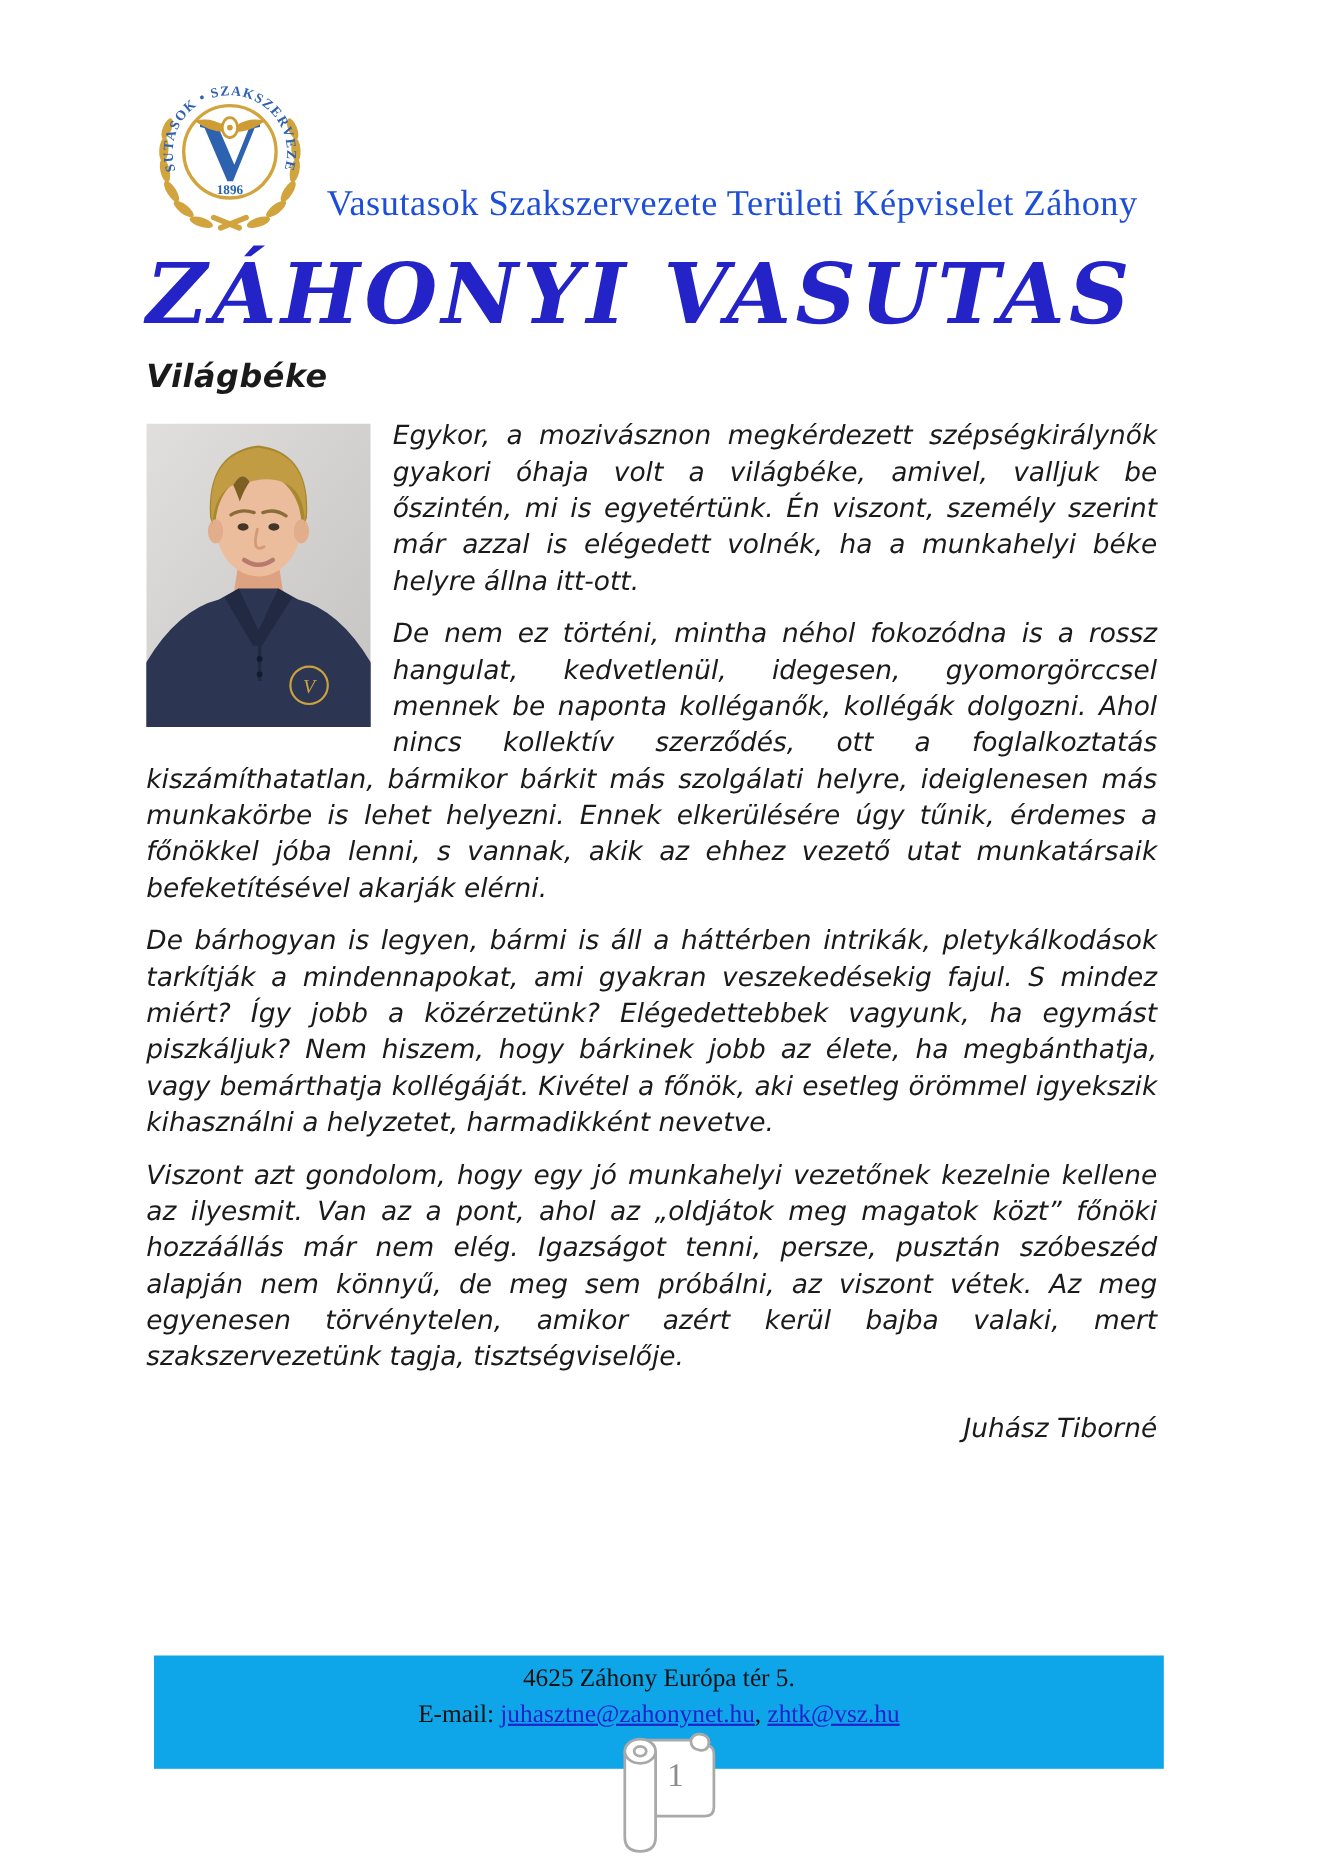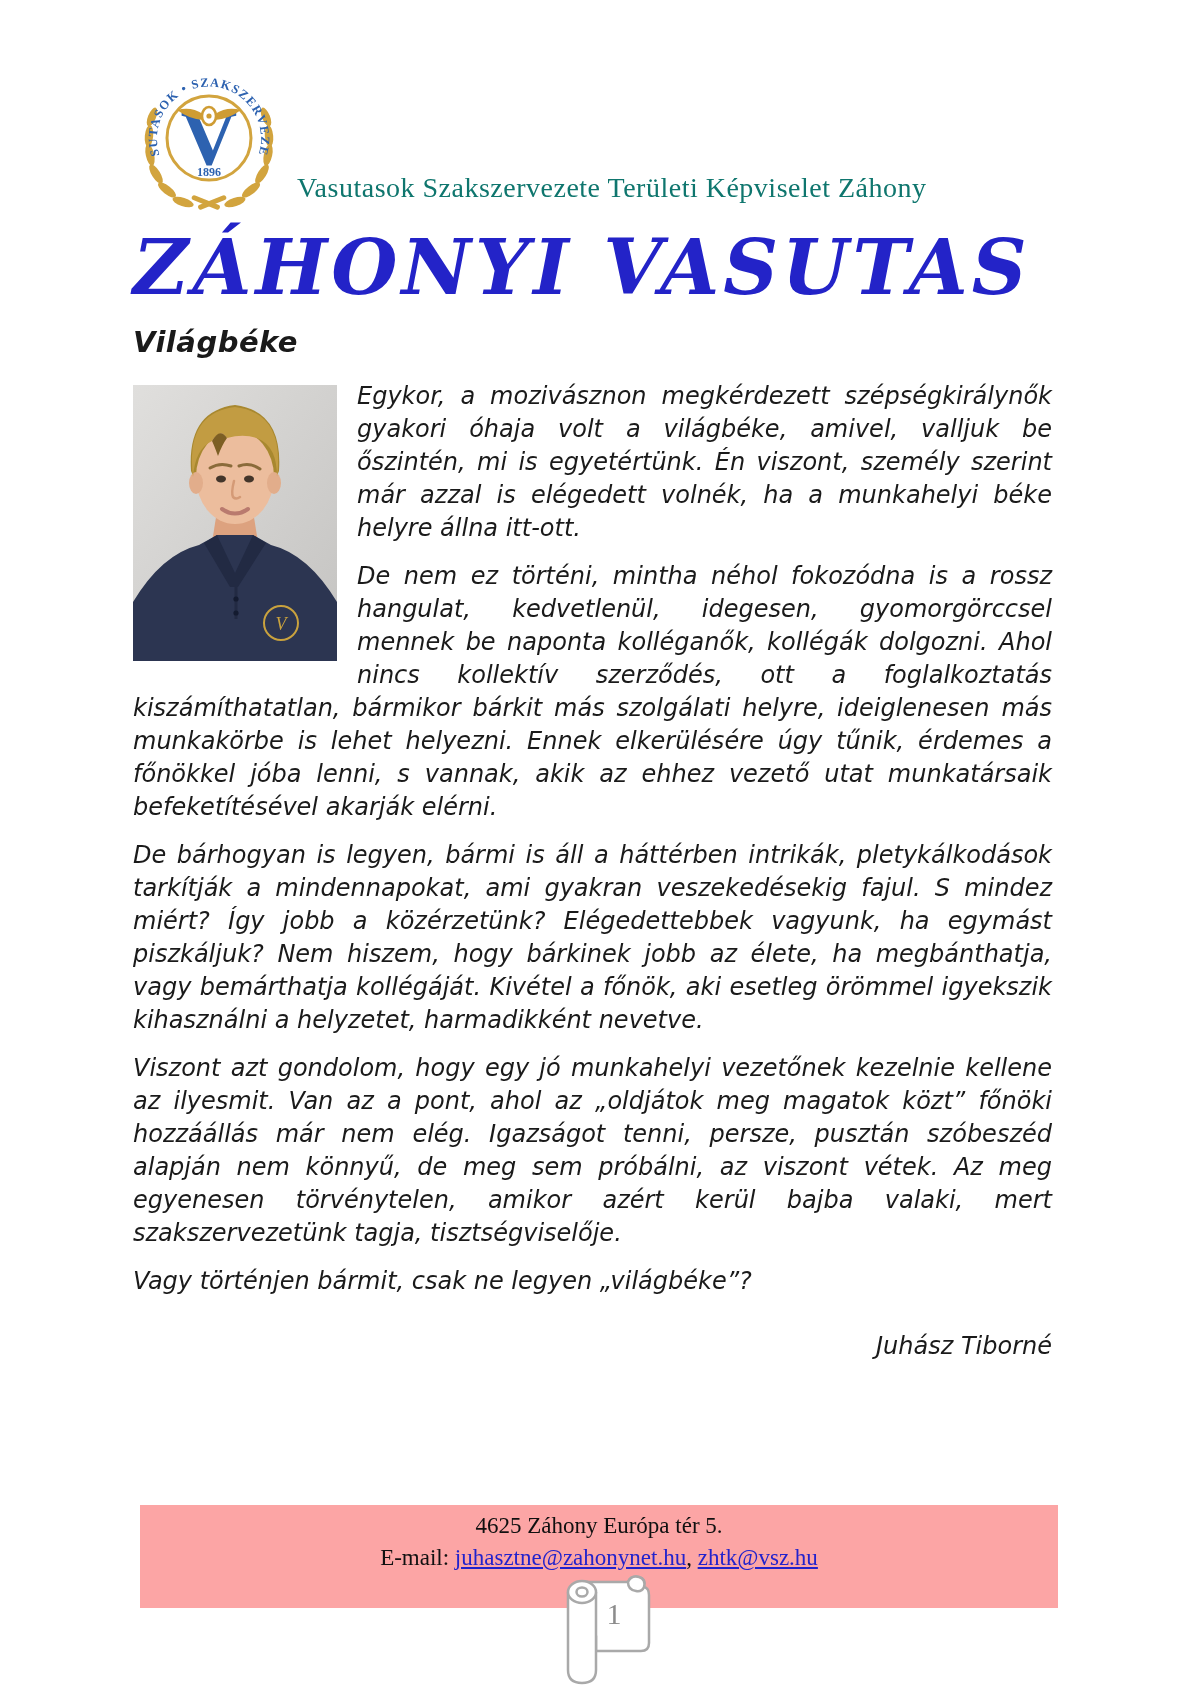--- a/index.html
+++ b/index.html
@@ -3,37 +3,37 @@
 <meta charset="utf-8">
 <style>
   html,body{margin:0;padding:0;background:#ffffff;}
   .page{position:relative;width:1200px;height:1696px;background:#ffffff;overflow:hidden;
         font-family:"Liberation Serif",serif;color:#111;}
   .content{position:absolute;left:133px;top:0;width:919px;}
 
   
   .logo-row{display:flex;align-items:flex-end;padding-top:52px;}
   .logo-svg{width:152px;height:168px;flex:none;}
-  .org-line{font-size:28px;letter-spacing:.5px;padding-left:12px;padding-bottom:16px;color:#0f766e;}
+  .org-line{font-size:33px;letter-spacing:.5px;padding-left:12px;padding-bottom:16px;color:#1d4ed8;}
   .newsletter-title{margin-top:4px;text-align:left;font-family:"DejaVu Serif",serif;
         font-style:italic;font-weight:bold;font-size:76px;line-height:1.15;color:#2323c8;letter-spacing:4px;}
   .dateline{margin-top:6px;border-top:5px solid #000;border-bottom:5px solid #000;
         display:flex;justify-content:space-between;align-items:baseline;
         padding:2px 2px 6px 2px;font-size:25px;color:#1a1a1a;}
 
   
   .article{margin-top:10px;font-family:"DejaVu Sans",sans-serif;font-style:italic;
         font-size:24px;line-height:33px;text-align:justify;color:#1a1a1a;}
   .article-heading{font-weight:bold;font-size:29px;line-height:1.2;margin:14px 0 20px 0;letter-spacing:.5px;}
   .portrait{float:left;width:204px;height:276px;margin:5px 20px 6px 0;display:block;}
   .article p{margin:0 0 15px 0;}
   .signature{text-align:right;margin-top:32px;}
 
   
-  .footer-box{position:absolute;left:140px;top:1505px;width:918px;height:103px;background:#fca5a5;
+  .footer-box{position:absolute;left:140px;top:1505px;width:918px;height:103px;background:#0ea5e9;
         box-sizing:border-box;padding-top:5px;text-align:center;font-size:23px;line-height:32px;color:#101010;}
   .footer-box a{color:#2222cc;text-decoration:underline;cursor:pointer;}
 
   
   .page-scroll{position:absolute;left:540px;top:1572px;width:122px;height:120px;}
 </style>
 </head>
 <body>
 
 <div class="page">
@@ -111,21 +111,20 @@
         <circle cx="103" cy="214" r="2.6" fill="#141b30"></circle>
         <circle cx="103" cy="228" r="2.6" fill="#141b30"></circle>
         <circle cx="148" cy="238" r="17" fill="none" stroke="#c9a23e" stroke-width="2"></circle>
         <text x="148" y="245" font-size="18" fill="#c9a23e" text-anchor="middle" font-family="'Liberation Serif',serif">V</text>
       </svg>
 
       <p>Egykor, a mozivásznon megkérdezett szépségkirálynők gyakori óhaja volt a világbéke, amivel, valljuk be őszintén, mi is egyetértünk. Én viszont, személy szerint már azzal is elégedett volnék, ha a munkahelyi béke helyre állna itt-ott.</p>
       <p>De nem ez történi, mintha néhol fokozódna is a rossz hangulat, kedvetlenül, idegesen, gyomorgörccsel mennek be naponta kolléganők, kollégák dolgozni. Ahol nincs kollektív szerződés, ott a foglalkoztatás kiszámíthatatlan, bármikor bárkit más szolgálati helyre, ideiglenesen más munkakörbe is lehet helyezni. Ennek elkerülésére úgy tűnik, érdemes a főnökkel jóba lenni, s vannak, akik az ehhez vezető utat munkatársaik befeketítésével akarják elérni.</p>
       <p>De bárhogyan is legyen, bármi is áll a háttérben intrikák, pletykálkodások tarkítják a mindennapokat, ami gyakran veszekedésekig fajul. S mindez miért? Így jobb a közérzetünk? Elégedettebbek vagyunk, ha egymást piszkáljuk? Nem hiszem, hogy bárkinek jobb az élete, ha megbánthatja, vagy bemárthatja kollégáját. Kivétel a főnök, aki esetleg örömmel igyekszik kihasználni a helyzetet, harmadikként nevetve.</p>
       <p>Viszont azt gondolom, hogy egy jó munkahelyi vezetőnek kezelnie kellene az ilyesmit. Van az a pont, ahol az „oldjátok meg magatok közt” főnöki hozzáállás már nem elég. Igazságot tenni, persze, pusztán szóbeszéd alapján nem könnyű, de meg sem próbálni, az viszont vétek. Az meg egyenesen törvénytelen, amikor azért kerül bajba valaki, mert szakszervezetünk tagja, tisztségviselője.</p>
-      <p>Vagy történjen bármit, csak ne legyen „világbéke”?</p>
       <div class="signature">Juhász Tiborné</div>
     </div>
   </div>
 
   <div class="footer-box">
     <div>4625 Záhony Európa tér 5.</div>
     <div><span>E-mail:</span>
       <a>juhasztne@zahonynet.hu</a><span>, </span><a>zhtk@vsz.hu</a>
     </div>
   </div>

